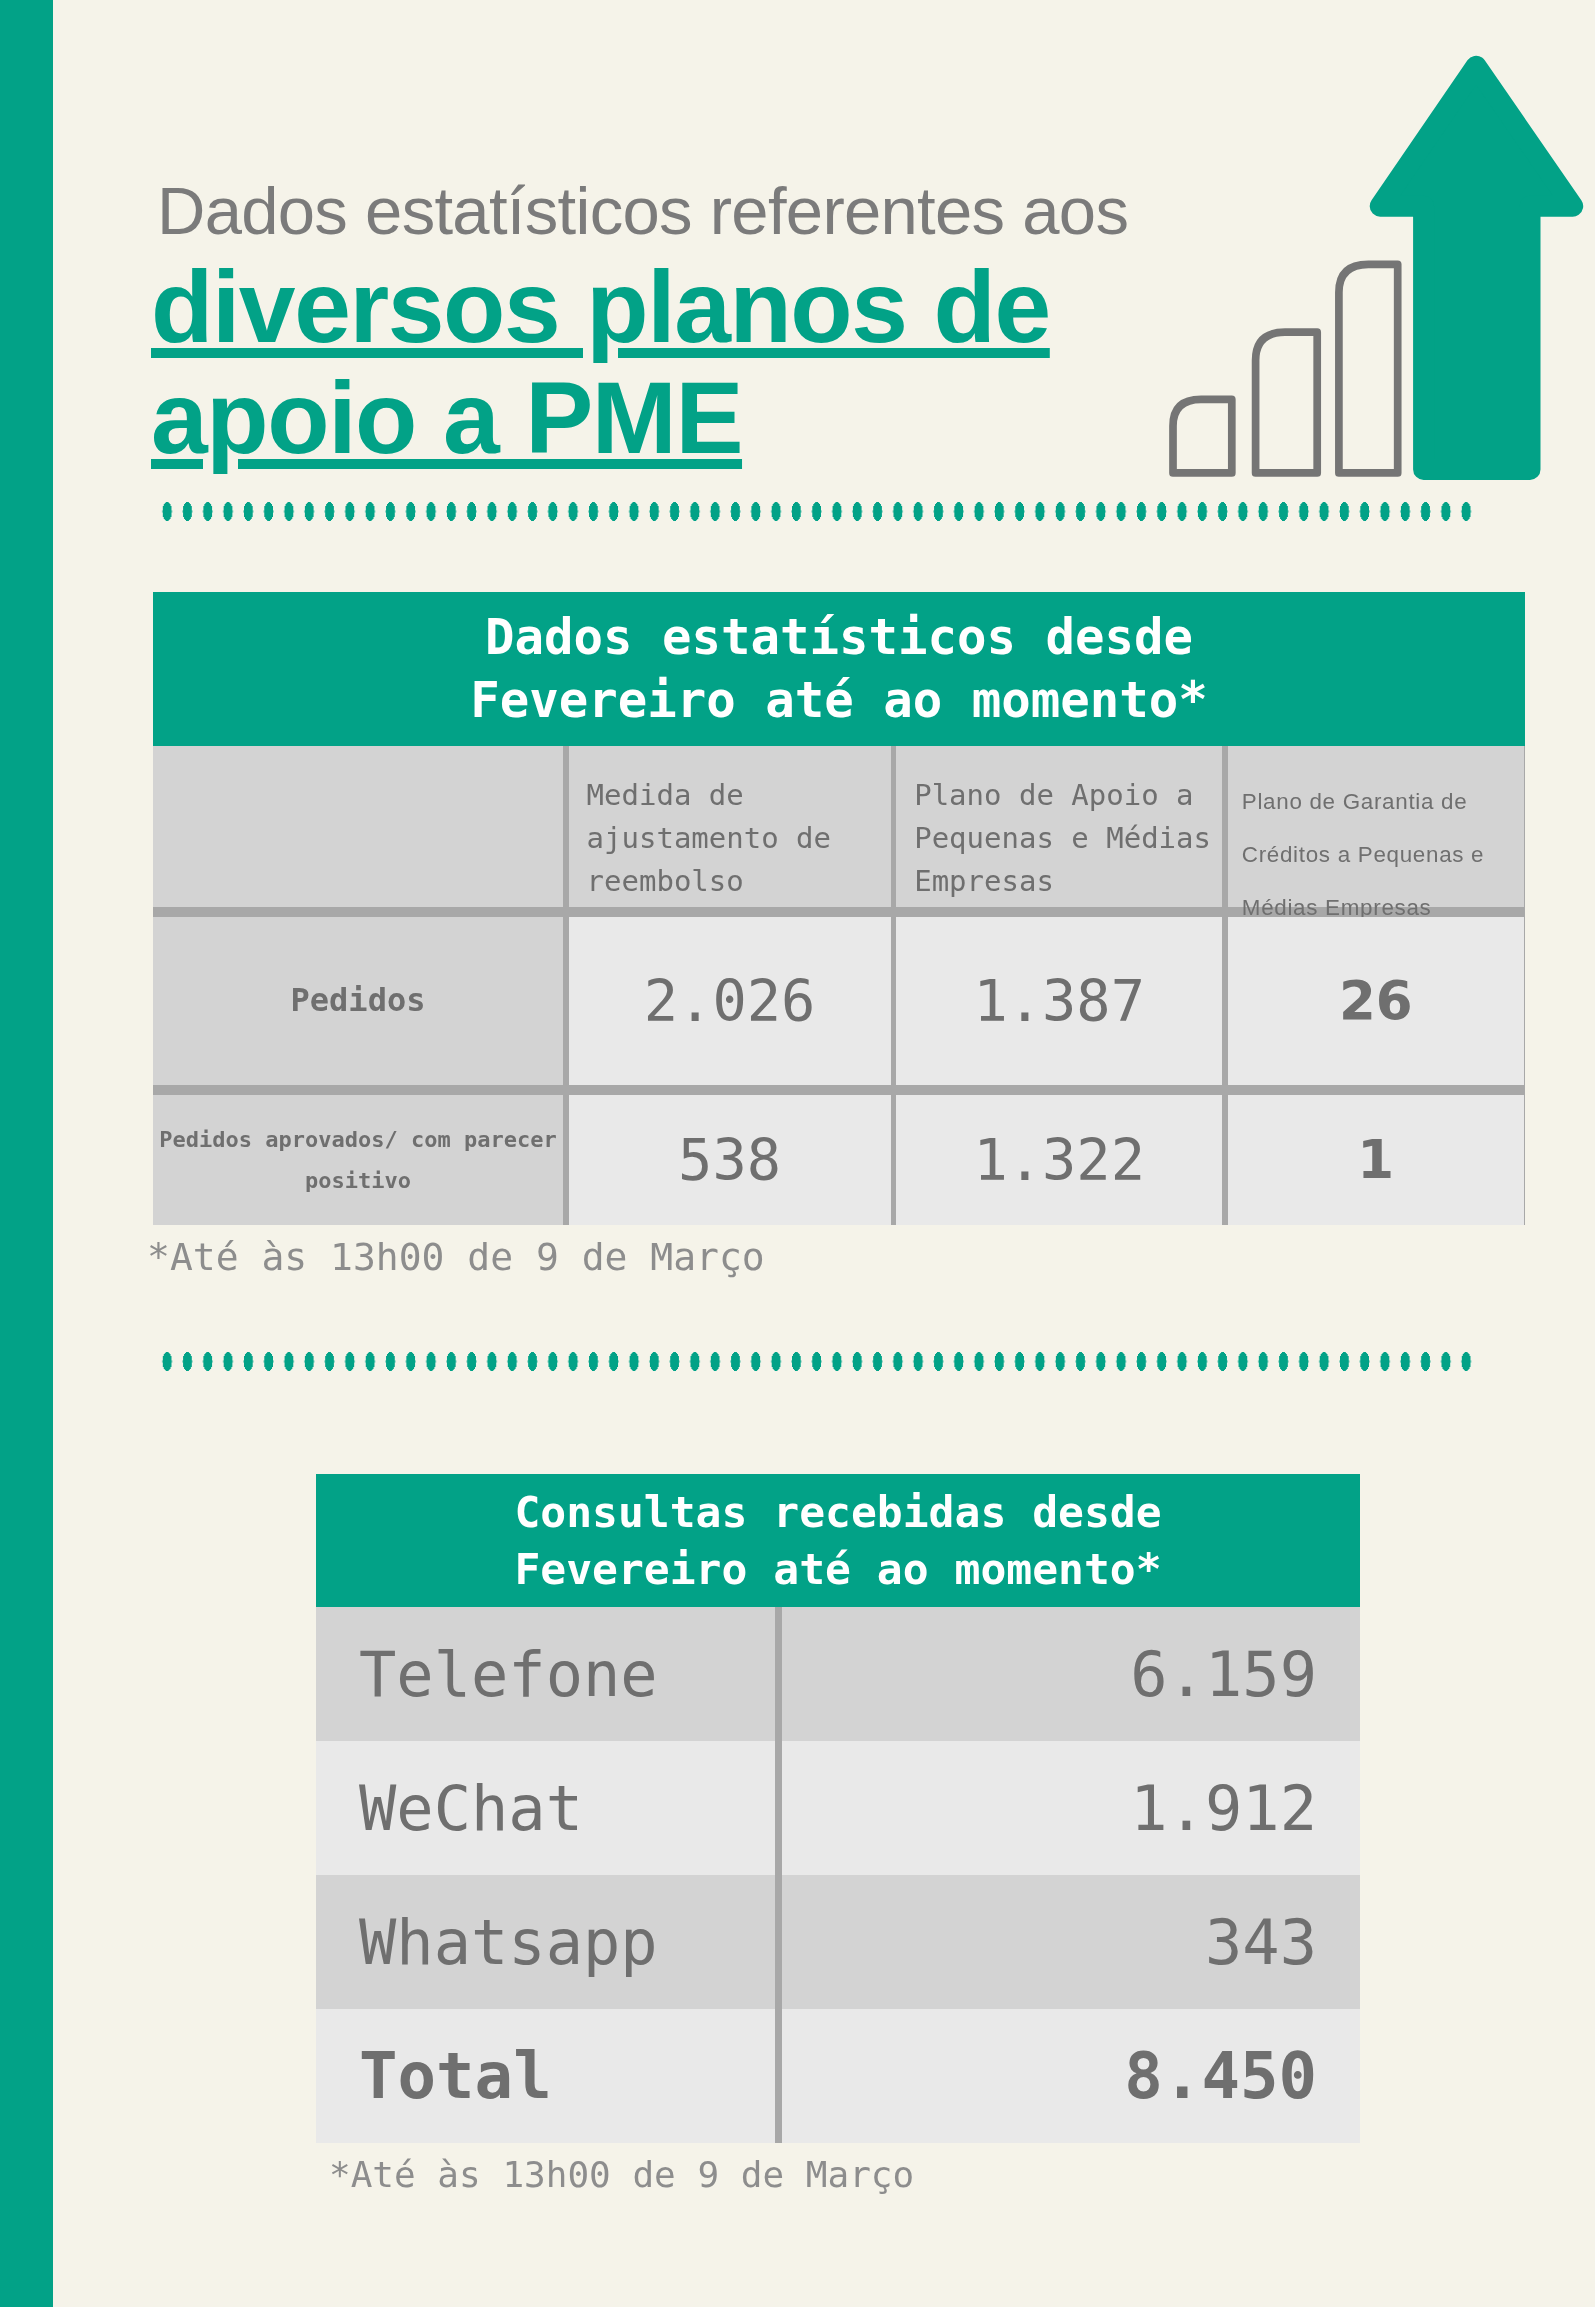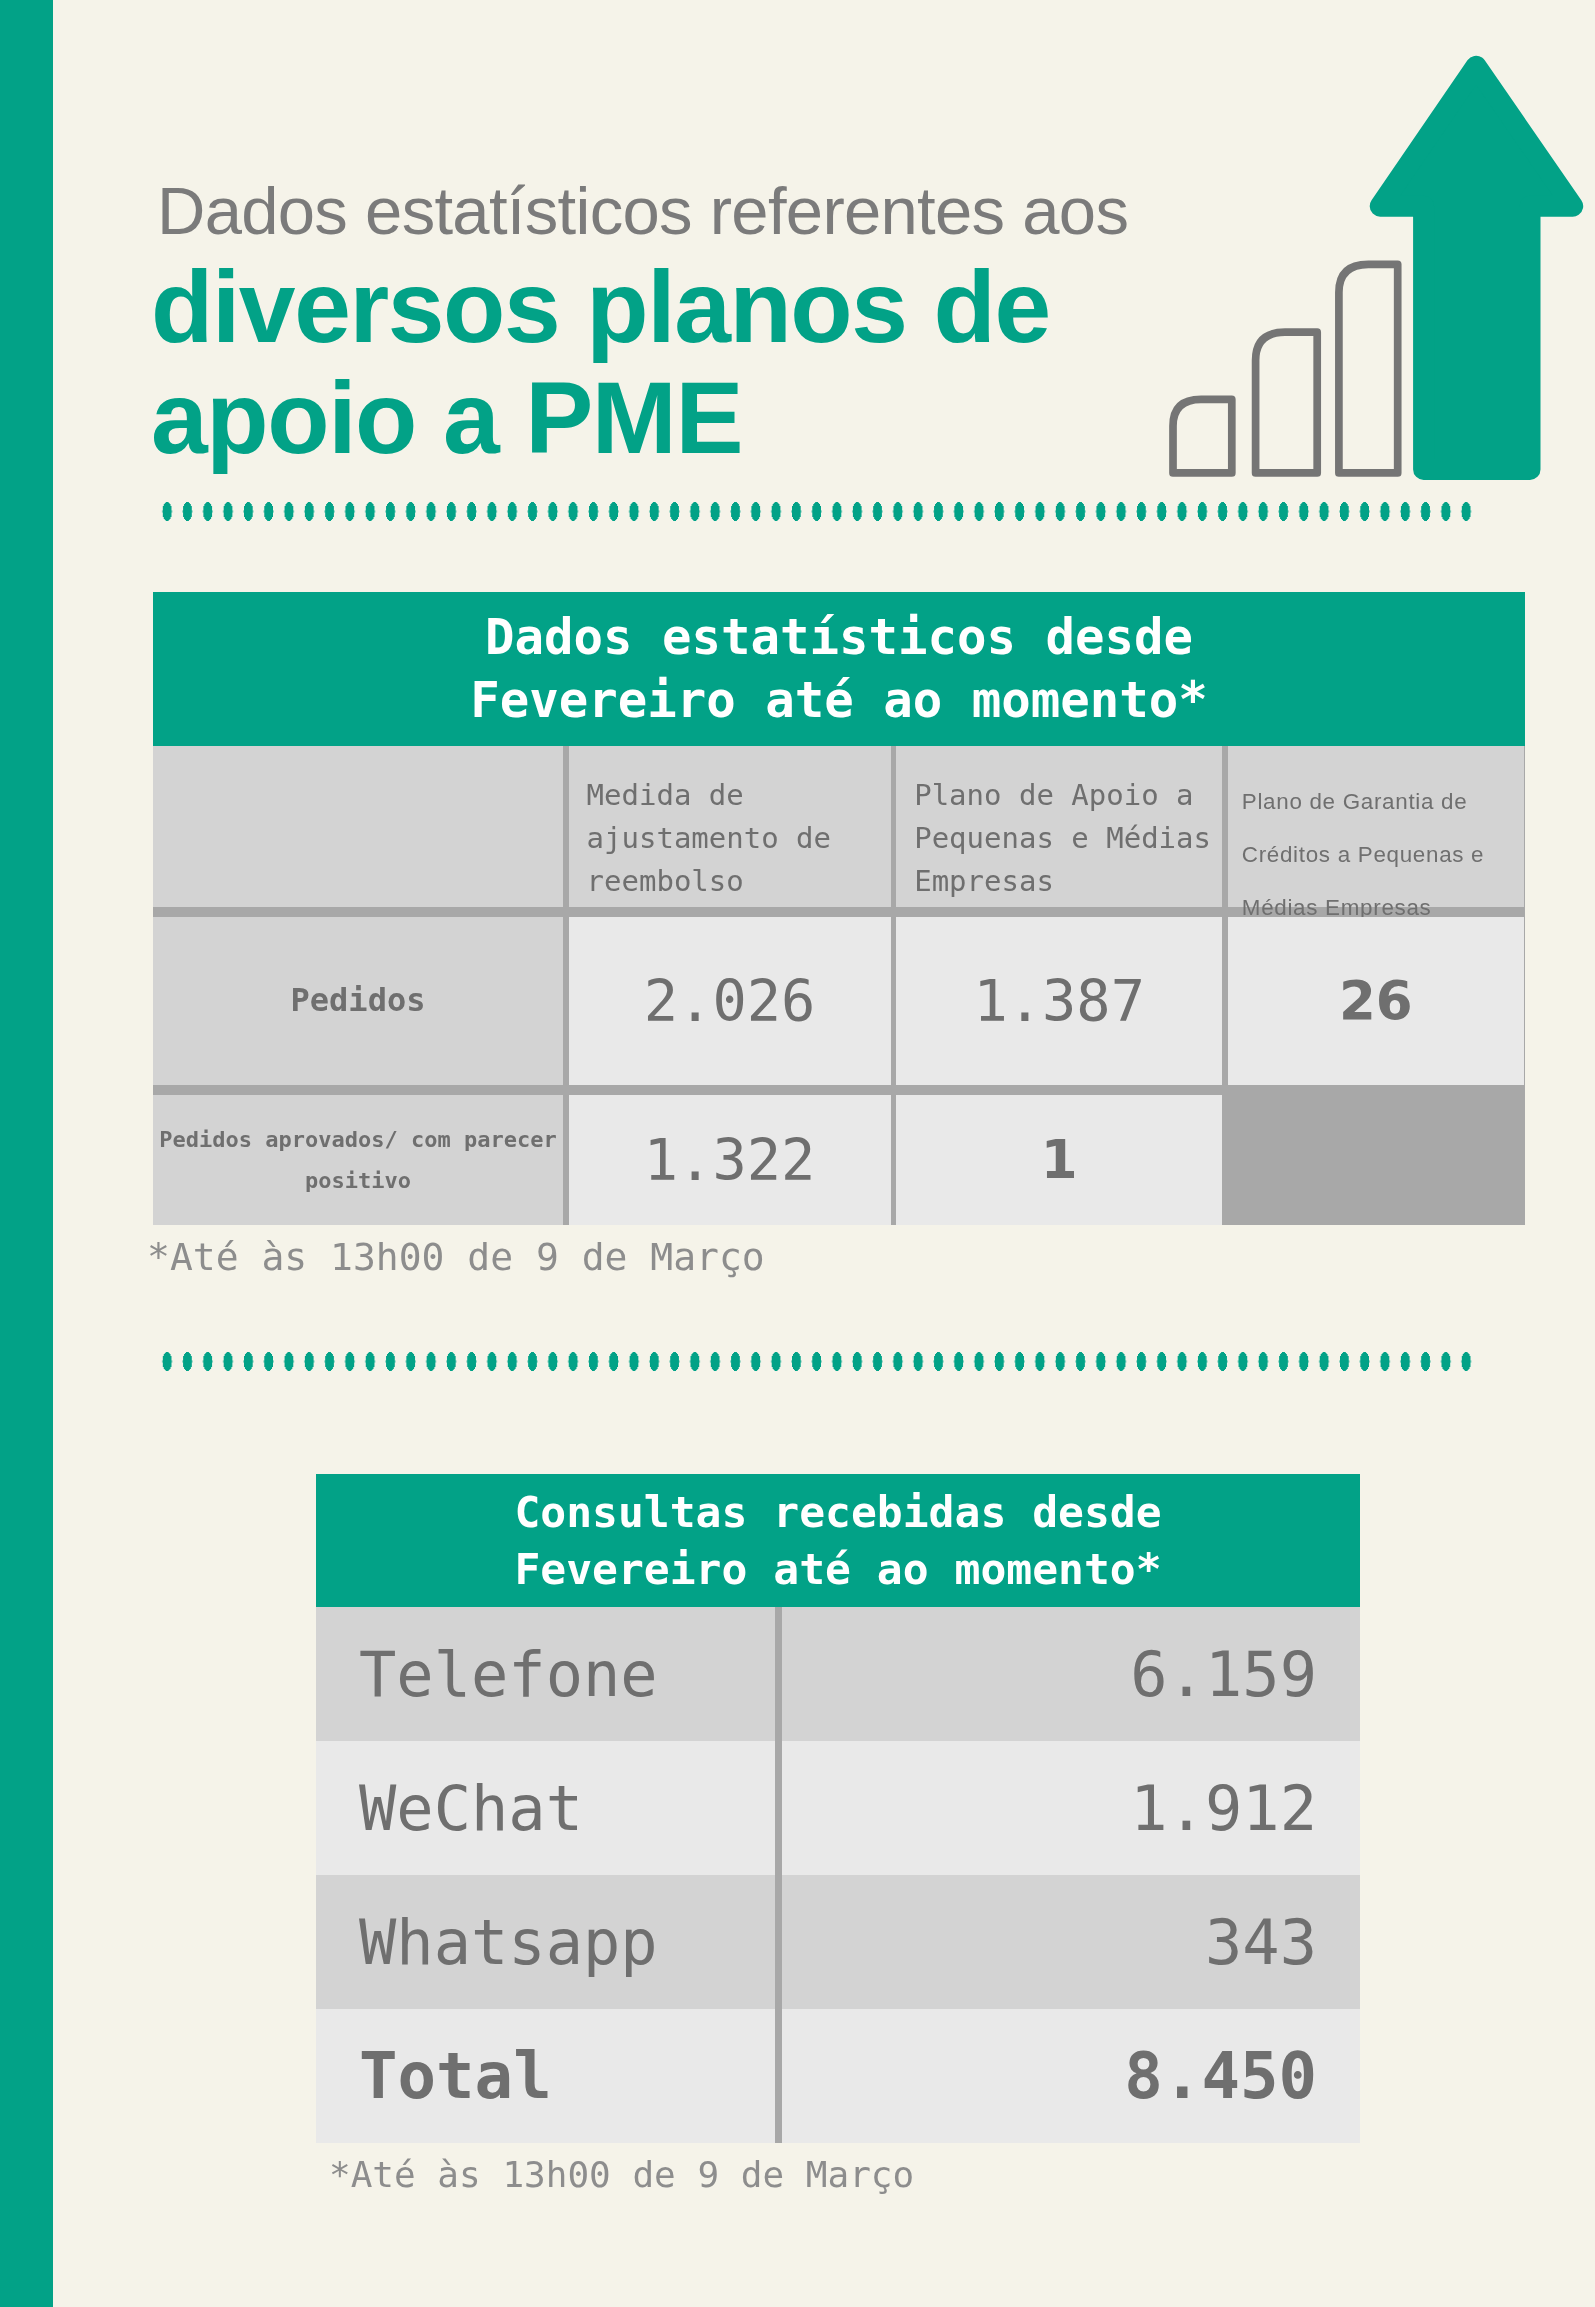--- a/index.html
+++ b/index.html
@@ -12,21 +12,21 @@
   .leftbar{position:absolute;left:0;top:0;width:53px;height:2307px;background:#02a287;}
 
   .subtitle{
     position:absolute;left:157px;top:172px;
     font-family:"Liberation Sans",sans-serif;
     font-size:67px;color:#7b7b7b;letter-spacing:-0.7px;white-space:nowrap;
   }
   .maintitle{
     position:absolute;left:151px;top:252px;
     font-family:"Liberation Sans",sans-serif;font-weight:bold;
-    font-size:102px;line-height:111px;color:#02a287;letter-spacing:-1.4px;white-space:nowrap;
+    font-size:102px;line-height:111px;color:#02a287;letter-spacing:-1.4px;white-space:nowrap;text-decoration:underline;
   }
 
   .growth-icon{position:absolute;left:1159px;top:55px;width:427px;height:427px;}
 
   .dots{
     position:absolute;left:157px;width:1323px;height:21px;
     background-image:radial-gradient(4.9px 9.8px at 50% 50%, #02a287 97%, transparent 100%);
     background-size:20.3px 21px;background-repeat:repeat-x;background-position:0 50%;
   }
   .dots-1{top:501px;}
@@ -123,20 +123,21 @@
     <div class="c-dark t1-colhead">Medida de ajustamento de reembolso</div>
     <div class="c-dark t1-colhead">Plano de Apoio a Pequenas e Médias Empresas</div>
     <div class="c-dark t1-colhead alt">Plano de Garantia de Créditos a Pequenas e Médias Empresas</div>
 
     <div class="c-dark t1-rowlabel">Pedidos</div>
     <div class="c-light t1-val">2.026</div>
     <div class="c-light t1-val">1.387</div>
     <div class="c-light t1-val alt">26</div>
 
     <div class="c-dark t1-rowlabel small">Pedidos aprovados/ com parecer positivo</div>
+    <div class="c-light t1-val">538</div>
     <div class="c-light t1-val">1.322</div>
     <div class="c-light t1-val alt">1</div>
   </div>
 </div>
 
 <div class="footnote footnote-1">*Até às 13h00 de 9 de Março</div>
 
 <div class="dots dots-2"></div>
 
 <div class="t2">

